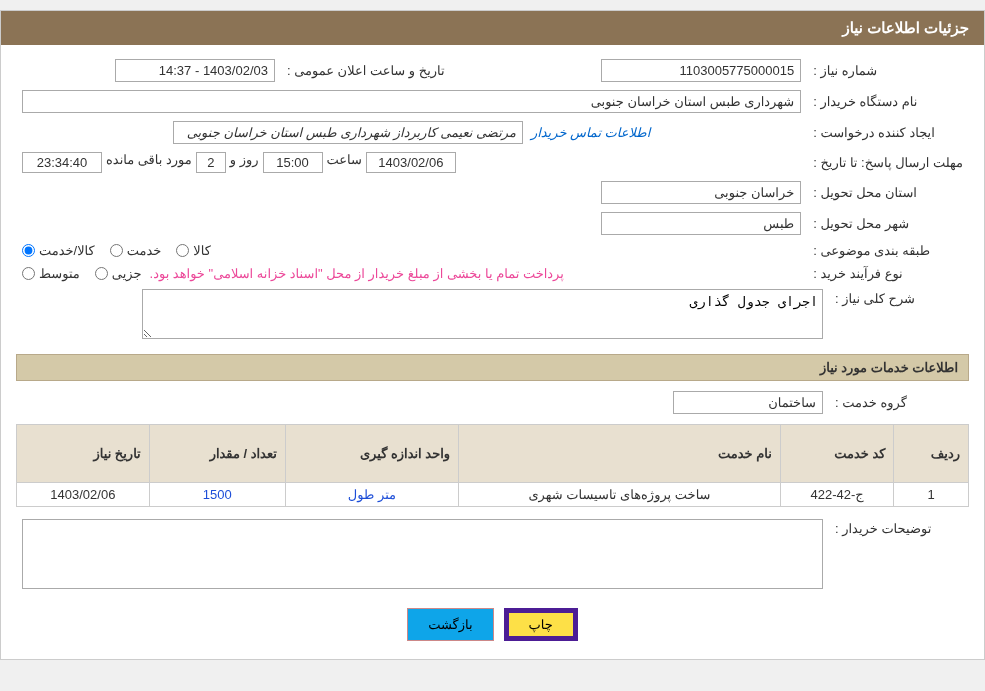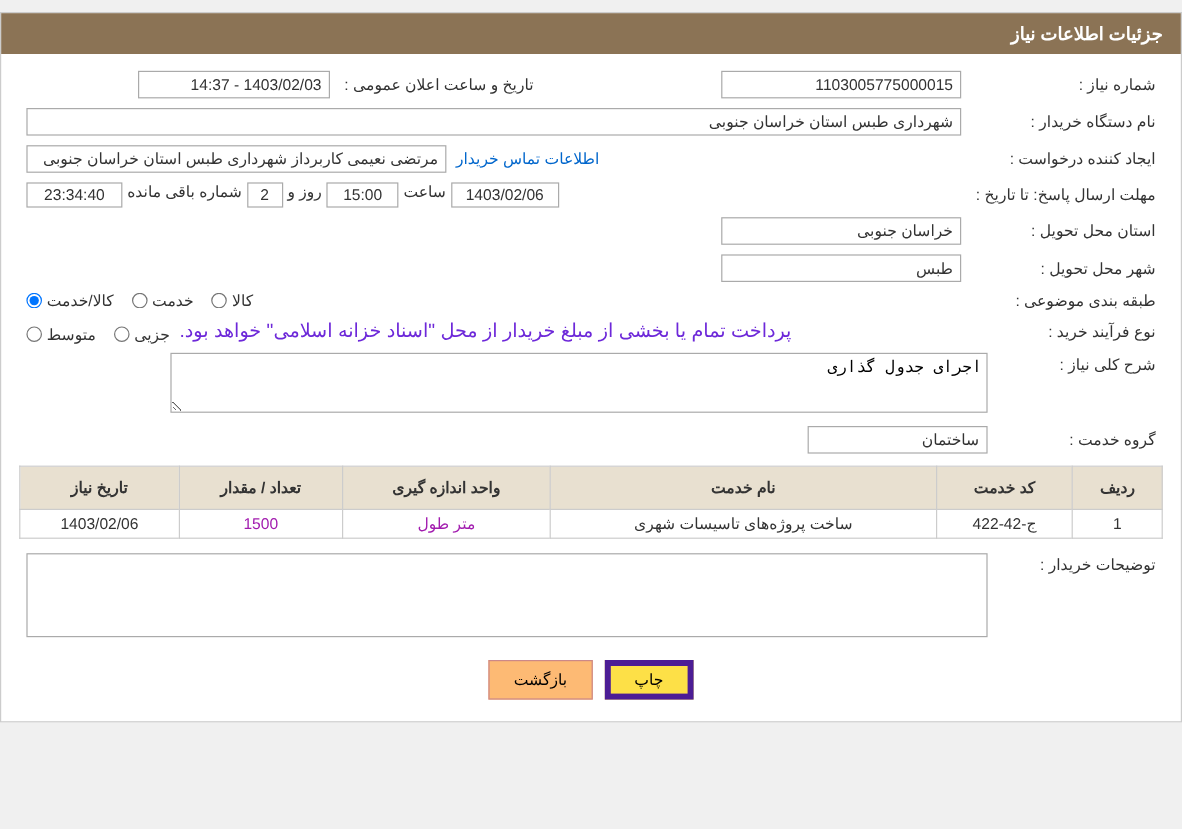--- a/index.html
+++ b/index.html
@@ -38,21 +38,21 @@
     }
     .info-table {
       width: 100%;
       border-collapse: collapse;
     }
     .info-table td {
       padding: 4px 6px;
       vertical-align: middle;
     }
     .label-cell {
-      text-align: right;
+      text-align: left;
       white-space: nowrap;
       font-weight: normal;
       color: #333;
       width: 140px;
     }
     .value-cell {
       text-align: right;
     }
     .input-box {
       border: 1px solid #aaa;
@@ -87,31 +87,31 @@
       gap: 4px;
     }
     .services-table {
       width: 100%;
       border-collapse: collapse;
       margin-top: 6px;
     }
     .services-table th {
       background: #e8e0d0;
       border: 1px solid #ccc;
-      padding: 10px 8px;
-      text-align: center;
+      padding: 21px 8px;
+      text-align: right;
       font-weight: bold;
     }
     .services-table td {
       border: 1px solid #ccc;
       padding: 4px 8px;
       text-align: center;
     }
     .services-table .highlight {
-      color: #a21caf;
+      color: #1d4ed8;
     }
     .textarea-box {
       width: 100%;
       border: 1px solid #aaa;
       min-height: 70px;
       padding: 4px;
       background: #fff;
       resize: none;
     }
     .button-row {
@@ -123,42 +123,42 @@
     }
     .btn-print {
       background: #fde047;
       border: 5px solid #4c1d95;
       padding: 4px 20px;
       cursor: pointer;
       font-family: Tahoma, Arial, sans-serif;
       font-size: 13px;
     }
     .btn-back {
-      background: #fdba74;
+      background: #0ea5e9;
       border: 1px solid #cc8888;
       padding: 4px 20px;
       cursor: pointer;
       font-family: Tahoma, Arial, sans-serif;
       font-size: 13px;
     }
     .date-time-row {
       display: flex;
       gap: 4px;
       flex-direction: row-reverse;
     }
     .small-input {
       border: 1px solid #aaa;
       background: #fff;
       padding: 2px 4px;
       text-align: center;
       display: inline-block;
     }
     .warn-text {
-      color: #6d28d9;
-      font-size: 16px;
+      color: #ec4899;
+      font-size: 13px;
     }
     .shrh-textarea {
       width: 85%;
       min-height: 50px;
       border: 1px solid #aaa;
       padding: 4px;
       background: #fff;
       text-align: right;
     }
   </style>
@@ -189,33 +189,33 @@
       <tr>
         <td class="label-cell">نام دستگاه خریدار :</td>
         <td colspan="4" class="value-cell">
           <div class="input-full">شهرداری طبس استان خراسان جنوبی</div>
         </td>
       </tr>
 
       <tr>
         <td class="label-cell">ایجاد کننده درخواست :</td>
         <td colspan="4" class="value-cell">
-          <div style="display:flex; align-items:center; gap:8px; flex-direction:row-reverse; justify-content:flex-start;">
+          <div style="display:flex; align-items:center; gap:8px; flex-direction:row-reverse; justify-content:center;font-style:italic;">
             <div class="input-box" style="min-width:350px;">مرتضی نعیمی کاربرداز شهرداری طبس استان خراسان جنوبی</div>
             <a class="blue-link">اطلاعات تماس خریدار</a>
           </div>
         </td>
       </tr>
 
       <tr>
         <td class="label-cell">مهلت ارسال پاسخ: تا تاریخ :</td>
         <td colspan="4" class="value-cell">
           <div class="date-time-row">
             <div class="small-input" style="min-width:80px;">23:34:40</div>
-            <span>شماره باقی مانده</span>
+            <span>مورد باقی مانده</span>
             <div class="small-input" style="min-width:30px;">2</div>
             <span>روز و</span>
             <div class="small-input" style="min-width:60px;">15:00</div>
             <span>ساعت</span>
             <div class="small-input" style="min-width:90px;">1403/02/06</div>
           </div>
         </td>
       </tr>
 
       <tr>
@@ -278,20 +278,21 @@
           <tr>
         <td class="label-cell" style="vertical-align:top; padding-top:6px;">شرح کلی نیاز :</td>
         <td class="value-cell">
           <textarea class="shrh-textarea" style="">اجرای جدول گذاری</textarea>
           
         </td>
       </tr>
     </tbody>
       </table>
 
+    <div class="section-header">اطلاعات خدمات مورد نیاز</div>
 
     <table class="info-table">
       <tbody>
           <tr>
         <td class="label-cell">گروه خدمت :</td>
         <td class="value-cell">
           <div class="input-box" style="min-width:150px;">ساختمان</div>
         </td>
       </tr>
     </tbody>

